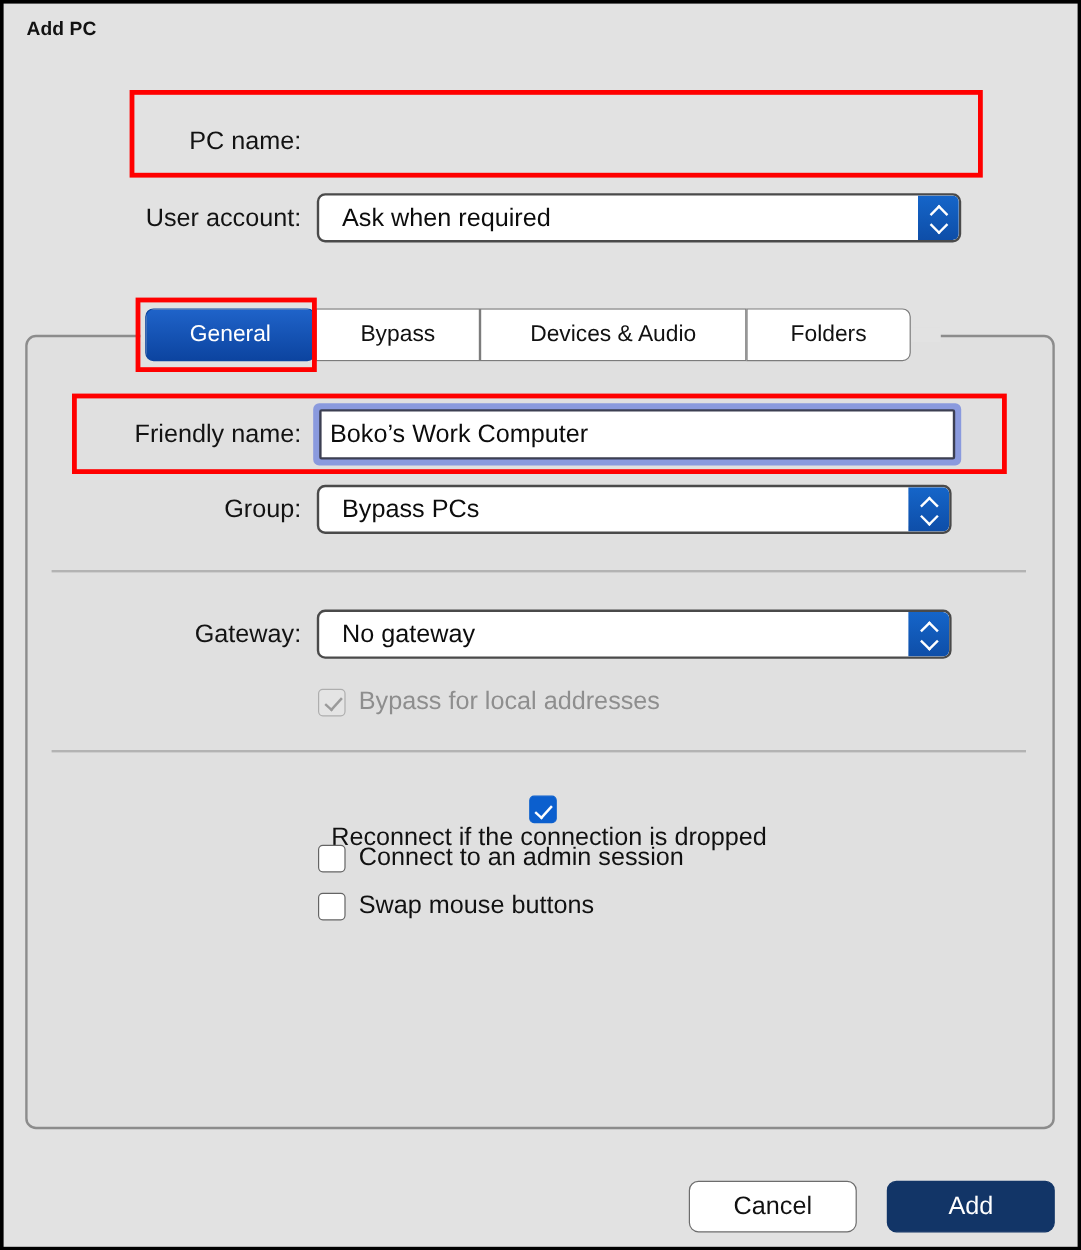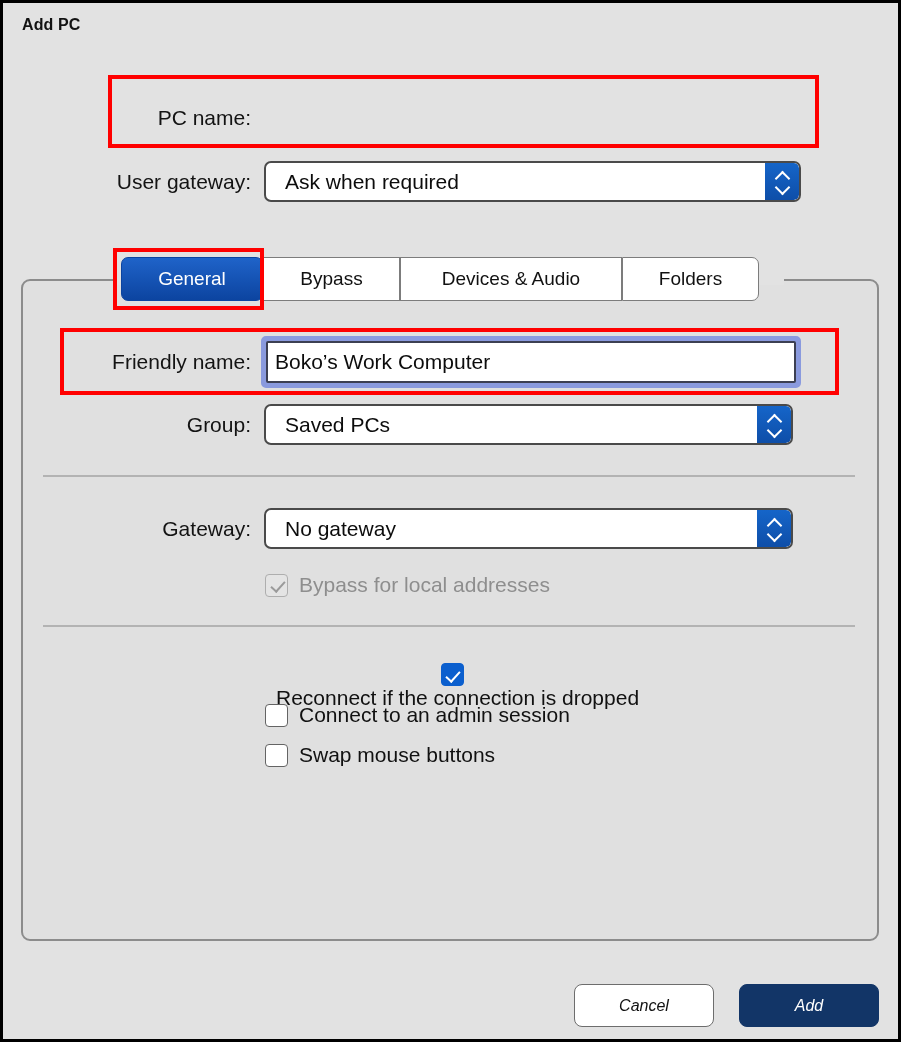--- a/index.html
+++ b/index.html
@@ -249,24 +249,23 @@
   }
   .cb-label.dim { color: #8e8e8e; }
 
   
   .btn {
     position: absolute;
     box-sizing: border-box;
     display: flex;
     align-items: center;
     justify-content: center;
-    font-size: 16px;
+    font-size: 21px;
     border-radius: 8px;
     white-space: nowrap;
-    font-style: italic;
   }
   .btn.cancel {
     background: #ffffff;
     border: 1.6px solid #6d6d6d;
     color: #111111;
   }
   .btn.primary {
     background: #123567;
     border: 1.6px solid #123567;
     color: #ffffff;
@@ -286,21 +285,21 @@
 
 <div class="window">
 
   <div class="title">Add PC</div>
 
   <div class="row" style="left:105px; top:94px; width:700px; height:42px;">
     <div class="field-label" style="width:143px;">PC name:</div>
   </div>
 
   <div class="row" style="left:70px; top:158px; width:740px; height:41px;">
-    <div class="field-label" style="width:178px;">User gateway:</div>
+    <div class="field-label" style="width:178px;">User account:</div>
     <div class="popup" style="margin-left:13px; width:537px; height:41px;">
       <span class="value">Ask when required</span>
       <span class="stepper">
         <span class="chev up"></span>
           <span class="chev down"></span>
       </span>
     </div>
   </div>
 
   <div class="tabbar">
@@ -316,21 +315,21 @@
   <div class="row" style="left:68px; top:333px; width:740px; height:52px;">
     <div class="field-label" style="width:180px;">Friendly name:</div>
     <div class="focusring" style="margin-left:10px; width:540px; height:52px;">
       <div class="textfield">Boko’s Work Computer</div>
     </div>
   </div>
 
   <div class="row" style="left:158px; top:401px; width:640px; height:41px;">
     <div class="field-label" style="width:90px;">Group:</div>
     <div class="popup" style="margin-left:13px; width:529px; height:41px;">
-      <span class="value">Saved PCs</span>
+      <span class="value">Bypass PCs</span>
       <span class="stepper">
         <span class="chev up"></span>
           <span class="chev down"></span>
       </span>
     </div>
   </div>
 
   <div class="sep" style="top:472px;"></div>
 
   <div class="row" style="left:128px; top:505px; width:670px; height:41px;">

